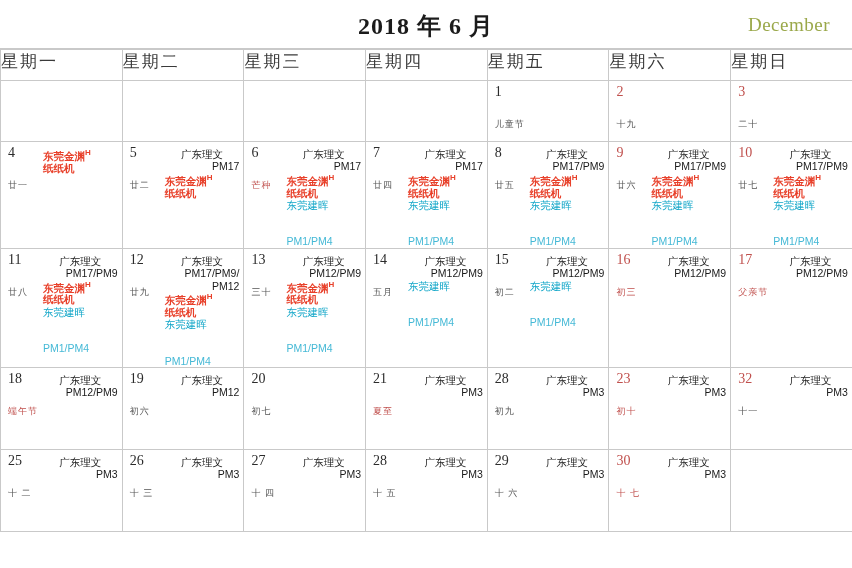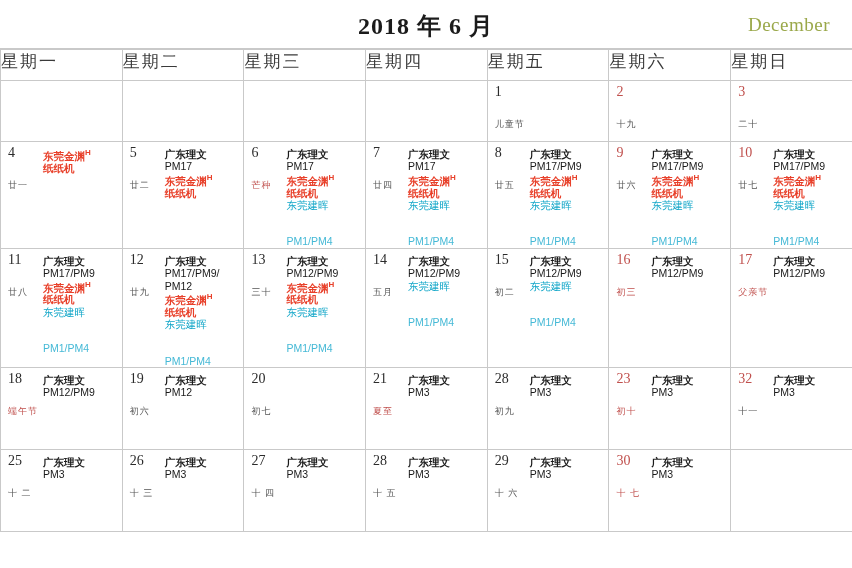--- a/index.html
+++ b/index.html
@@ -105,22 +105,22 @@
 
   .events {
     margin-left: 36px;
     padding-top: 2px;
     line-height: 1.18;
   }
   .ev {
     font-size: 10.5px;
     white-space: nowrap;
   }
-  .ev.black { color: #1a1a1a; font-weight: bold; }
-  .ev.plain { color: #1a1a1a; }
+  .ev.black { color: #1a1a1a; font-weight: normal; text-align: center; }
+  .ev.plain { color: #1a1a1a; text-align: right; }
   .ev.red   { color: #e8402a; font-weight: bold; }
   .ev.cyan  { color: #11a6c8; font-weight: normal; }
   .ev.cyan-light { color: #45b9d6; margin-top: 24px; }
   .ev.sup { font-size: 8px; vertical-align: super; }
   .row-first .events { padding-top: 0; }
 </style>
 </head>
 <body>
 
 <div class="page">

